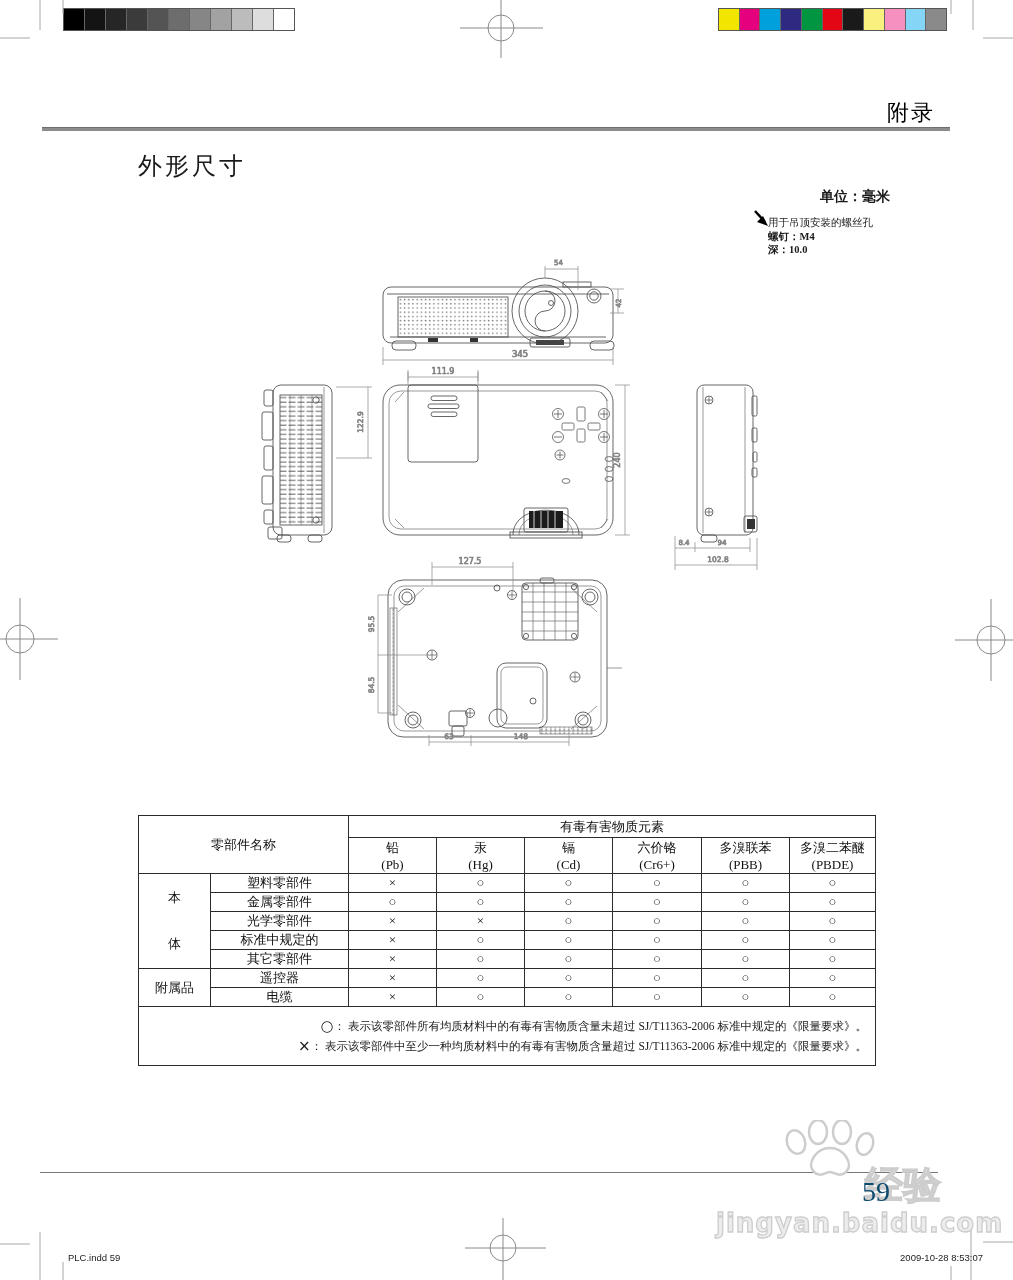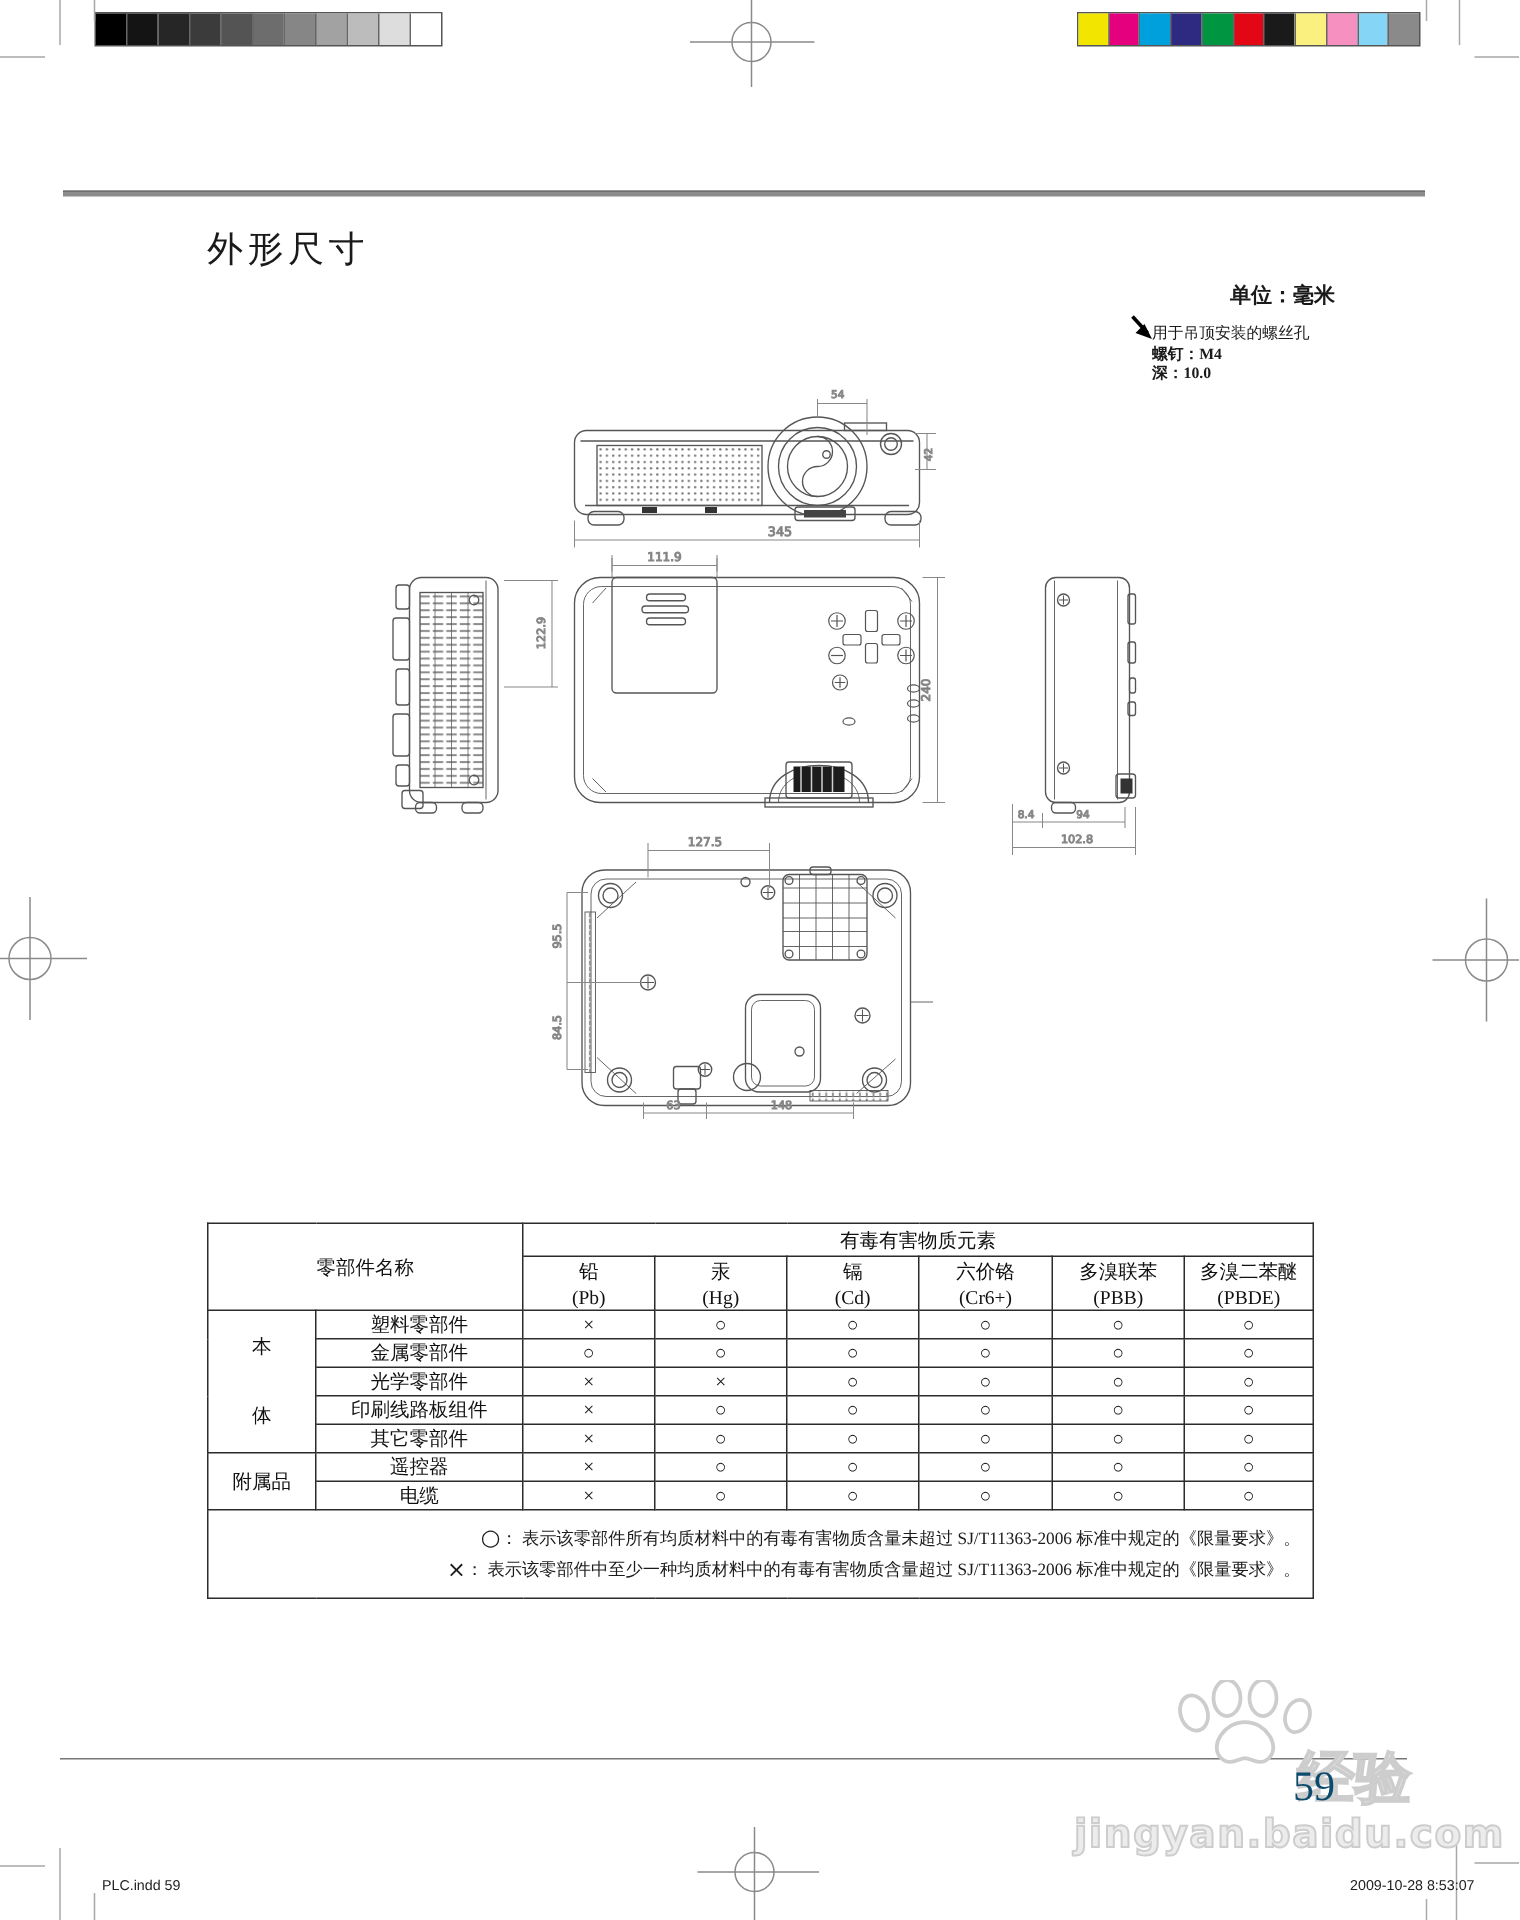--- a/index.html
+++ b/index.html
@@ -318,20 +318,21 @@
       <line x1="569" y1="735" x2="569" y2="746"></line>
       <line x1="429" y1="742" x2="569" y2="742"></line>
       <text class="dim-label" font-size="8" x="470" y="564" text-anchor="middle">127.5</text>
       <text class="dim-label" font-size="7.5" x="374" y="624" transform="rotate(-90 374 624)" text-anchor="middle">95.5</text>
       <text class="dim-label" font-size="7.5" x="374" y="685" transform="rotate(-90 374 685)" text-anchor="middle">84.5</text>
       <text class="dim-label" font-size="7.5" x="449" y="739" text-anchor="middle">63</text>
       <text class="dim-label" font-size="7.5" x="521" y="739" text-anchor="middle">148</text>
     </g>
   </svg>
 
+  <div class="appendix-title">附录</div>
   <div class="header-rule"></div>
 
   <div class="section-title" id="title1">外形尺寸</div>
 
   <div class="unit-note">单位：毫米</div>
   <div class="mount-note">
     <div>用于吊顶安装的螺丝孔</div>
     <div style="font-weight:bold;">螺钉：M4</div>
     <div style="font-weight:bold;">深：10.0</div>
   </div>
@@ -405,21 +406,21 @@
         <tr class="body-row">
           <td>光学零部件</td>
           <td>×</td>
           <td>×</td>
           <td>○</td>
           <td>○</td>
           <td>○</td>
           <td>○</td>
         </tr>
         <tr class="body-row">
-          <td>印刷线路板组件</td>
+          <td>标准中规定的</td>
           <td>×</td>
           <td>○</td>
           <td>○</td>
           <td>○</td>
           <td>○</td>
           <td>○</td>
         </tr>
         <tr class="body-row">
           <td>其它零部件</td>
           <td>×</td>

